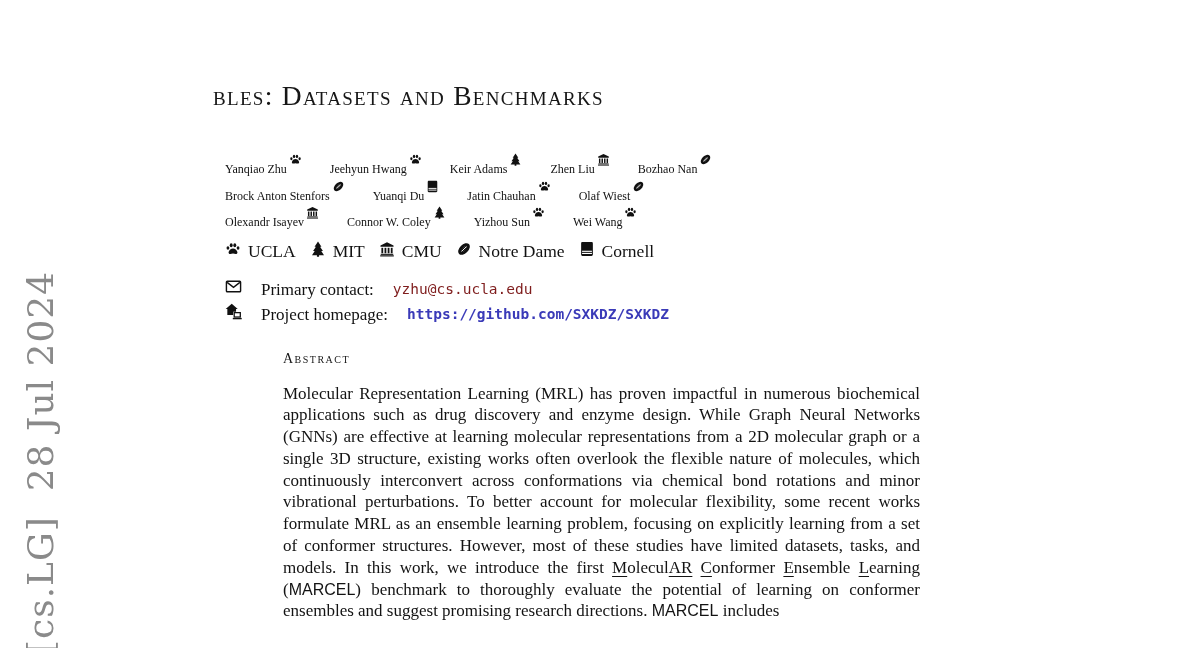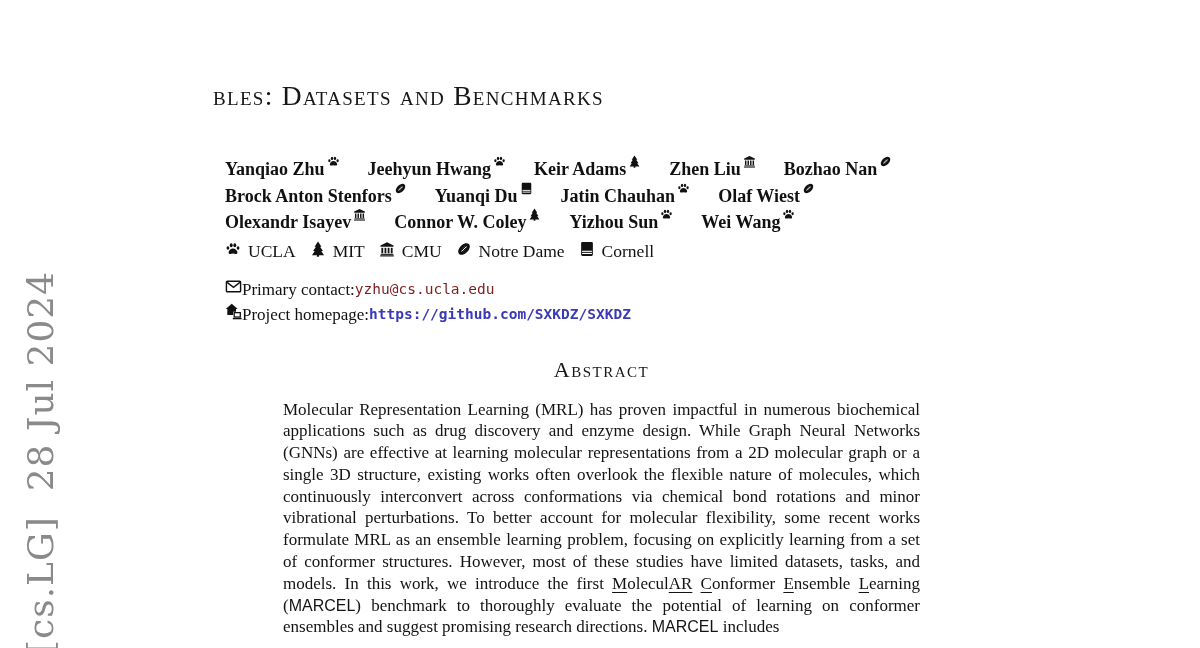--- a/index.html
+++ b/index.html
@@ -13,36 +13,36 @@
     transform:rotate(-90deg);transform-origin:0 0;
     font-family:"DejaVu Serif",serif;font-size:36px;color:#8a8a8a;
     white-space:pre;letter-spacing:1px;
   }
   .content{position:absolute;left:213px;top:0;width:830px;}
   h1.title{
     margin:40px 0 0 0;font-size:27.5px;line-height:37px;font-weight:normal;
     font-variant:small-caps;letter-spacing:1.3px;color:#161616;
   }
   .author-block{margin:42px 0 0 12px;}
-  .author-row{line-height:26.5px;font-size:18px;font-weight:bold;}
+  .author-row{line-height:26.5px;font-size:12px;font-weight:normal;}
   .author{margin-right:28px;white-space:nowrap;}
   .sup{display:inline-block;position:relative;top:-7px;margin-left:2px;}
   .sup svg{width:13px;height:13px;fill:#111;}
   .legend-row{margin:2px 0 0 12px;display:flex;align-items:center;gap:14px;font-size:17.5px;line-height:26px;}
   .legend-item{display:inline-flex;align-items:center;gap:7px;white-space:nowrap;}
   .legend-item svg{width:16px;height:16px;fill:#111;}
   .contact{margin:13px 0 0 12px;}
-  .contact-line{display:flex;align-items:flex-start;font-size:17px;line-height:25px;gap:0;}
+  .contact-line{display:flex;align-items:flex-start;font-size:17px;line-height:25px;gap:19px;}
   .contact-line svg{width:17px;height:17px;fill:#111;flex:0 0 auto;}
   .mono{font-family:"DejaVu Sans Mono",monospace;font-size:14.5px;letter-spacing:0;}
   .email{color:#7f1d1d;}
   a.link{color:#3a3ab8;text-decoration:none;font-weight:bold;}
   .abs-head{
-    margin:30px 0 0 70px;width:637px;text-align:center;
-    font-variant:small-caps;font-size:22px;letter-spacing:1.5px;color:#161616;
+    margin:24px 0 0 70px;width:637px;
+    font-variant:small-caps;font-size:14px;letter-spacing:1.5px;color:#161616;
   }
   .abs-body{
     margin:16px 12px 0 70px;width:637px;text-align:justify;
     font-size:17px;line-height:21.8px;color:#131313;
   }
   .abs-body .useg{text-decoration:underline;text-underline-offset:2.5px;text-decoration-thickness:1px;}
   .abs-body .sanseg{font-family:"Liberation Sans",sans-serif;font-size:16px;}
 </style>
 </head>
 <body>

